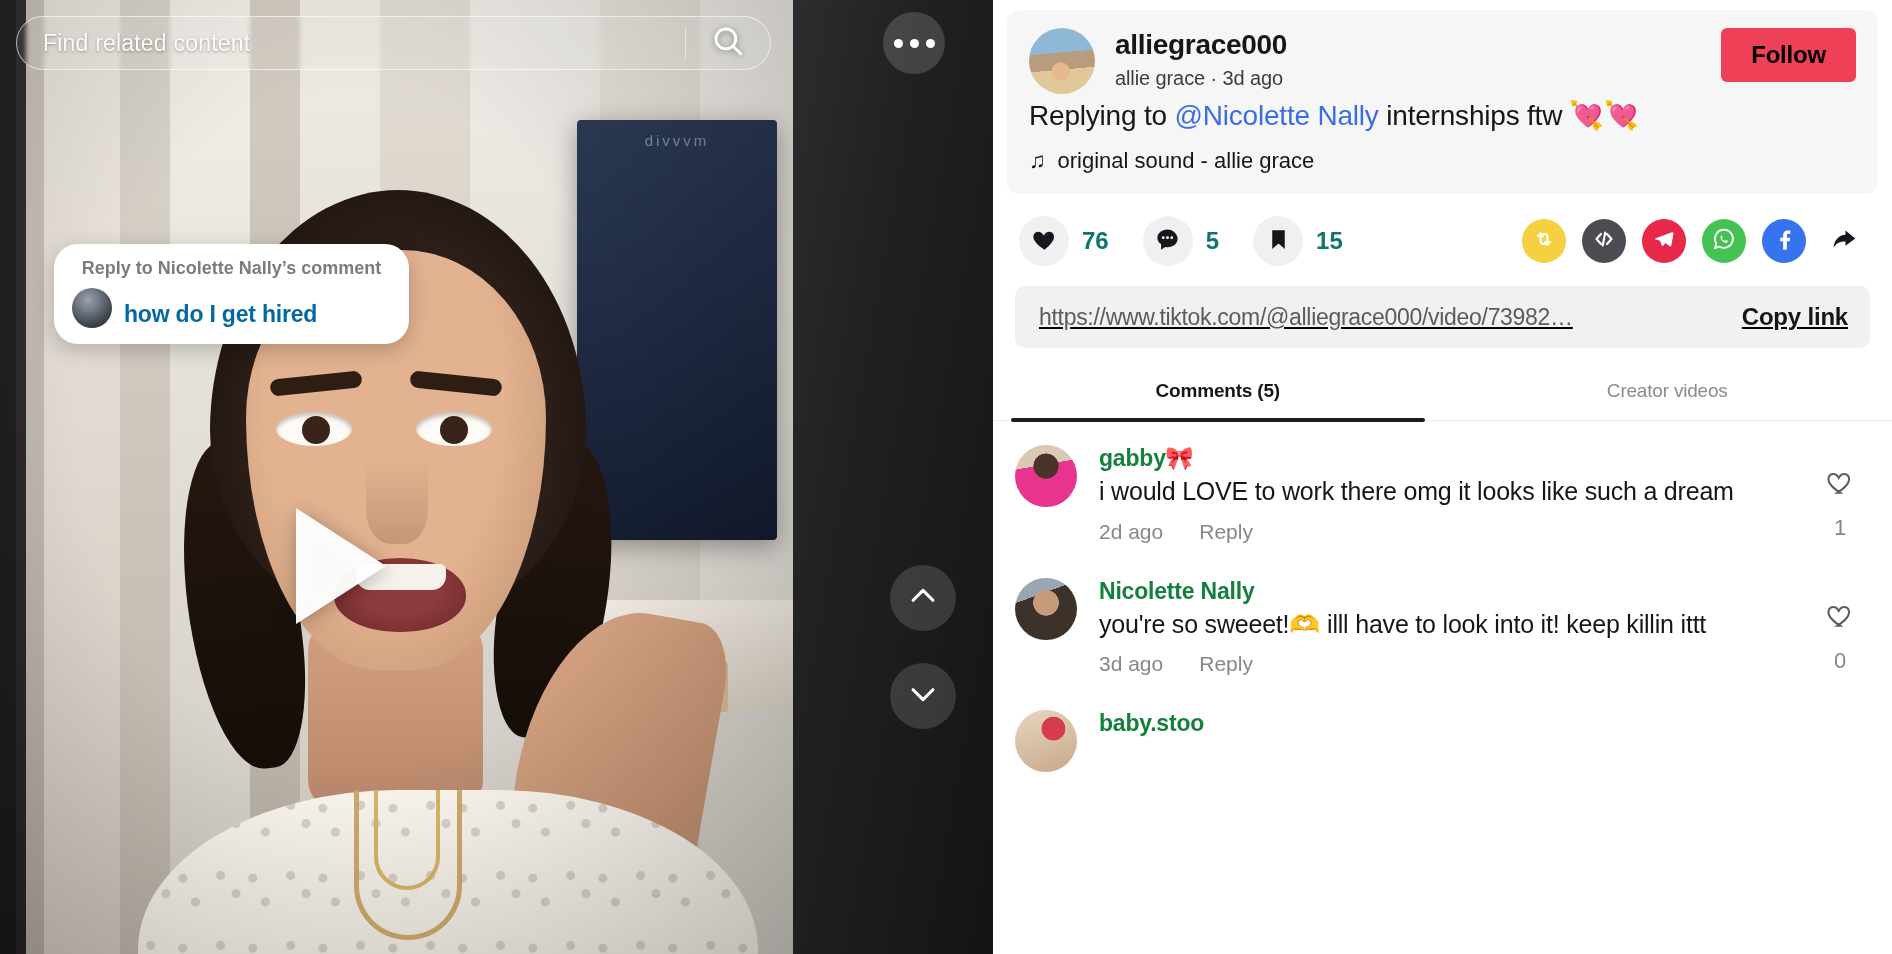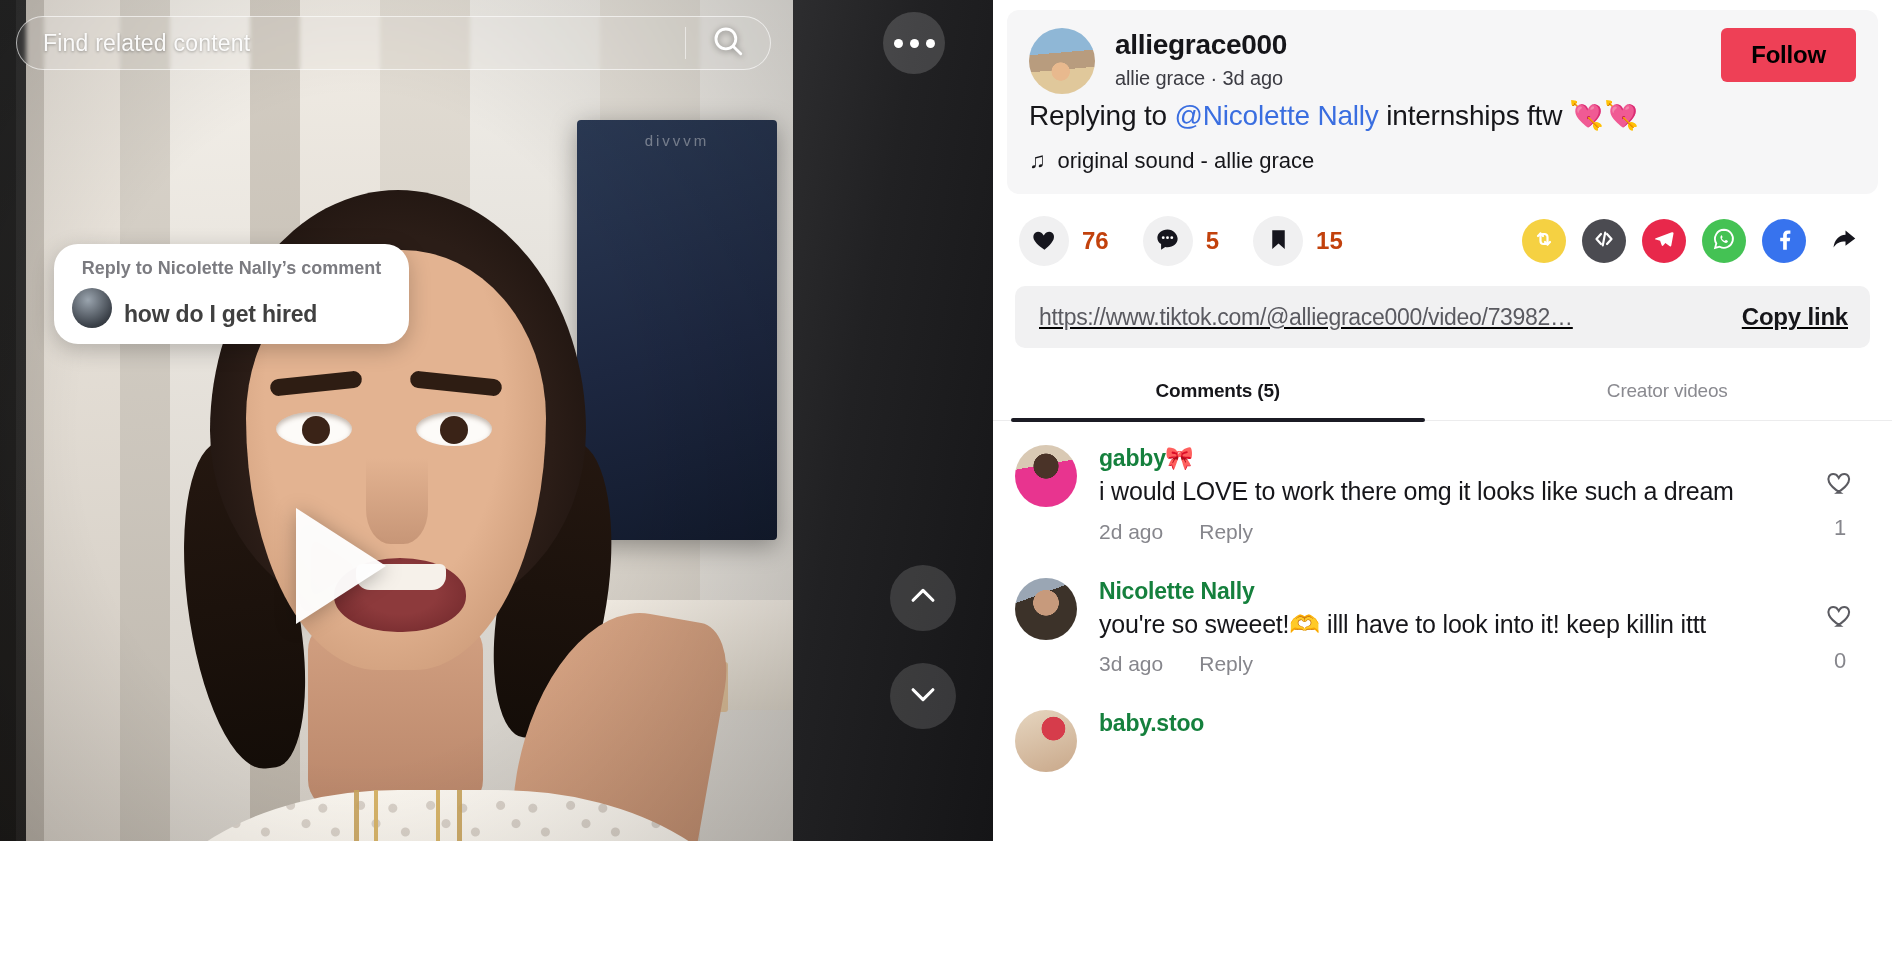--- a/index.html
+++ b/index.html
@@ -7,21 +7,21 @@
     width: 1892px; height: 954px;
     overflow: hidden;
     font-family: "Liberation Sans", sans-serif;
     background: #fff;
   }
   .app { display: flex; width: 1892px; height: 954px; }
 
   
   .video-panel {
     position: relative;
-    width: 993px; height: 841px;
+    width: 993px; height: 954px;
     background: #1c1c1e;
     overflow: hidden;
     flex: 0 0 993px;
   }
   .video-stage {
     position: absolute; left: 0; top: 0;
     width: 793px; height: 954px;
     overflow: hidden;
     background: #2a2724;
   }
@@ -209,21 +209,21 @@
   .reply-sticker-title {
     color: #7b7b80; font-size: 18px; font-weight: 700; line-height: 1.18;
     margin-bottom: 9px;
   }
   .reply-sticker-body { display: flex; align-items: center; gap: 12px; }
   .reply-sticker-av {
     width: 40px; height: 40px; border-radius: 50%; flex: 0 0 40px;
     background: radial-gradient(circle at 40% 30%, #9aa4ae, #3b4149 70%, #22262b);
   }
   .reply-sticker-text {
-    color: #404040; font-size: 23px; font-weight: 700; letter-spacing: -.2px; margin-top: 12px;
+    color: #0369a1; font-size: 23px; font-weight: 700; letter-spacing: -.2px; margin-top: 12px;
   }
 
   
   .play-btn {
     position: absolute; left: 296px; top: 508px;
     width: 0; height: 0;
     border-left: 90px solid rgba(255,255,255,.96);
     border-top: 58px solid transparent;
     border-bottom: 58px solid transparent;
     filter: drop-shadow(0 2px 10px rgba(0,0,0,.3));
@@ -292,21 +292,21 @@
     display: flex; align-items: center;
     padding: 22px 26px 16px 26px;
   }
   .stat { display: flex; align-items: center; margin-right: 34px; }
   .stat-circle {
     width: 50px; height: 50px; border-radius: 50%;
     background: #f0f0f1;
     display: flex; align-items: center; justify-content: center;
     margin-right: 13px;
   }
-  .stat-count { font-size: 24px; font-weight: 600; color: #c2410c; }
+  .stat-count { font-size: 24px; font-weight: 600; color: #0f766e; }
   .share-icons { margin-left: auto; display: flex; align-items: center; gap: 16px; }
   .sh {
     width: 44px; height: 44px; border-radius: 50%;
     display: flex; align-items: center; justify-content: center;
     color: #fff; font-weight: 700; font-size: 19px;
   }
   .sh-repost   { background: #f5d142; }
   .sh-embed    { background: #4b4b51; font-size: 17px; }
   .sh-telegram { background: #e8284b; }
   .sh-whatsapp { background: #44c254; }

